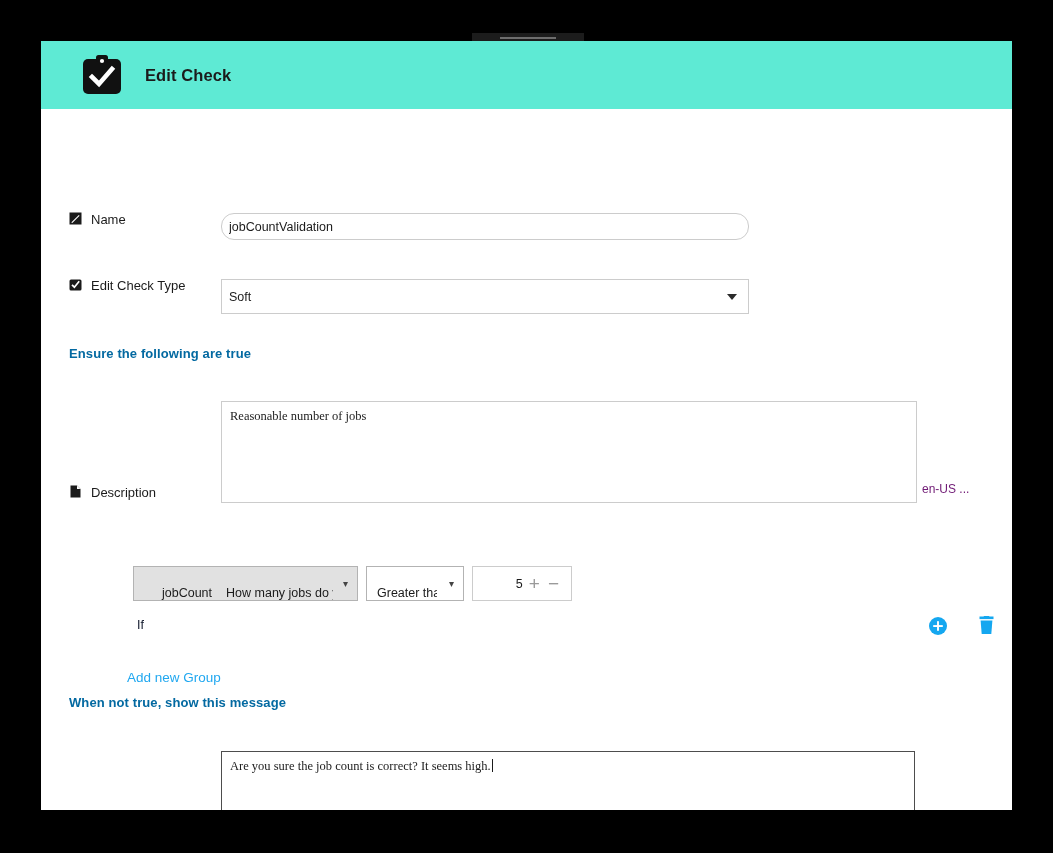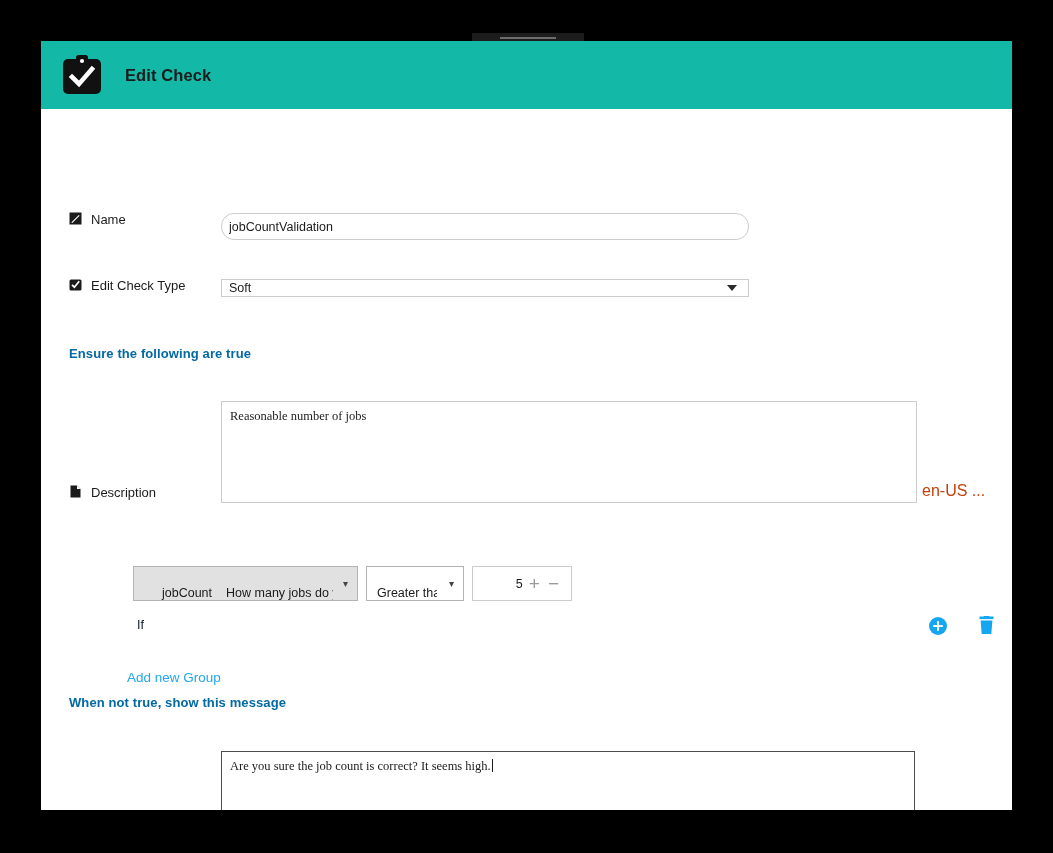--- a/index.html
+++ b/index.html
@@ -44,24 +44,24 @@
     left: 41px;
     top: 41px;
     width: 971px;
     height: 769px;
     background: #ffffff;
     overflow: hidden;
   }
 
   .window-header {
     height: 68px;
-    background: #14b8a6;
-    display: flex;
-    align-items: center;
-    padding-left: 20px;
+    background: #5eead4;
+    display: flex;
+    align-items: center;
+    padding-left: 40px;
   }
 
   .clipboard-icon {
     width: 42px;
     height: 42px;
     flex: 0 0 auto;
     position: relative;
   }
 
   .title-text {
@@ -151,22 +151,22 @@
     display: inline-block;
     width: 1px;
     height: 13px;
     background: #1b1b1b;
     vertical-align: -2px;
     margin-left: 1px;
   }
 
   .locale {
     position: absolute;
-    font-size: 16px;
-    color: #c2410c;
+    font-size: 12px;
+    color: #701a75;
   }
 
   .section-head {
     position: absolute;
     font-size: 13px;
     font-weight: bold;
     color: #0369a1;
     letter-spacing: 0.1px;
   }
 
@@ -311,21 +311,21 @@
         <span class="field-label">
           <span class="icon-box">
             <svg width="13" height="13" viewBox="0 0 13 13" xmlns="http://www.w3.org/2000/svg">
               <rect x="0.5" y="1.5" width="12" height="11" rx="1.5" fill="#1b1b1b"></rect>
               <path d="M3 6.8 L5.4 9.2 L10.2 3.2" stroke="#ffffff" stroke-width="1.7" fill="none"></path>
             </svg>
           </span>
           <span class="lbl-text">Edit Check Type</span>
         </span>
       </div>
-      <div class="select-input" style="position:absolute; left:180px; top:170px; width:528px; height:18px;">
+      <div class="select-input" style="position:absolute; left:180px; top:170px; width:528px; height:35px;">
         <span>Soft</span>
         <span class="select-caret"></span>
       </div>
 
       <div class="section-head" style="left:28px; top:237px;">Ensure the following are true</div>
 
       <div class="field-row" style="left:28px; top:376px;">
         <span class="field-label">
           <span class="icon-box">
             <svg width="13" height="13" viewBox="0 0 13 13" xmlns="http://www.w3.org/2000/svg">

